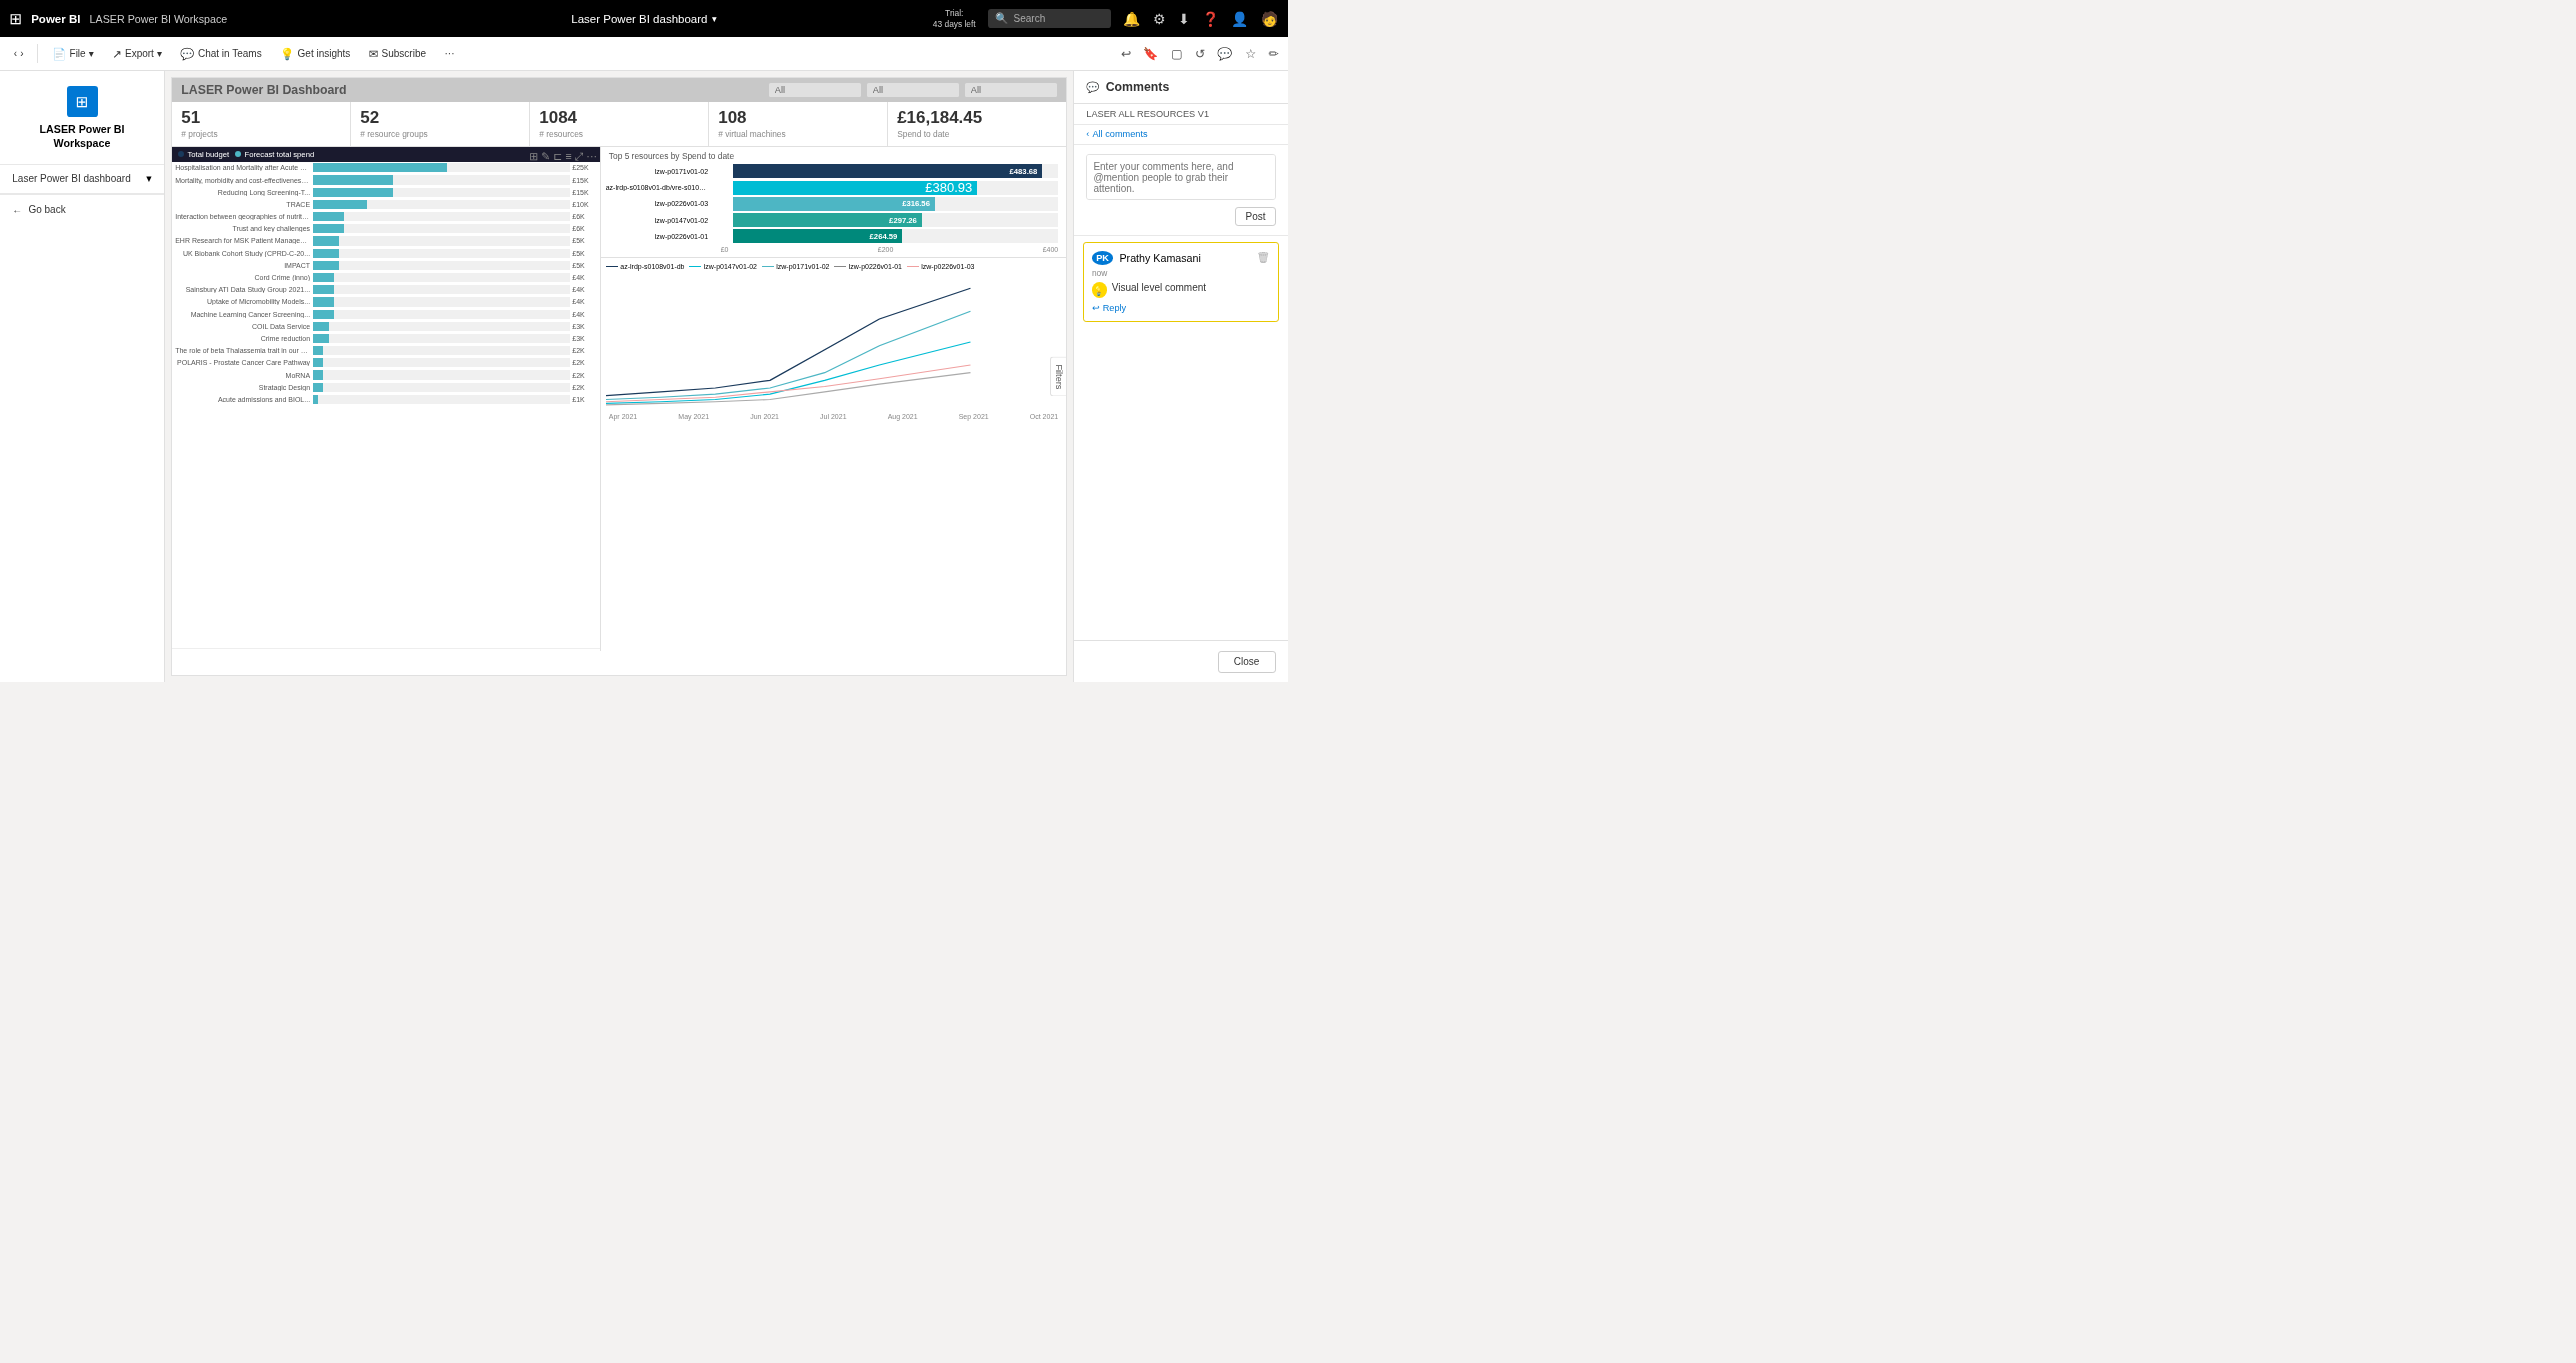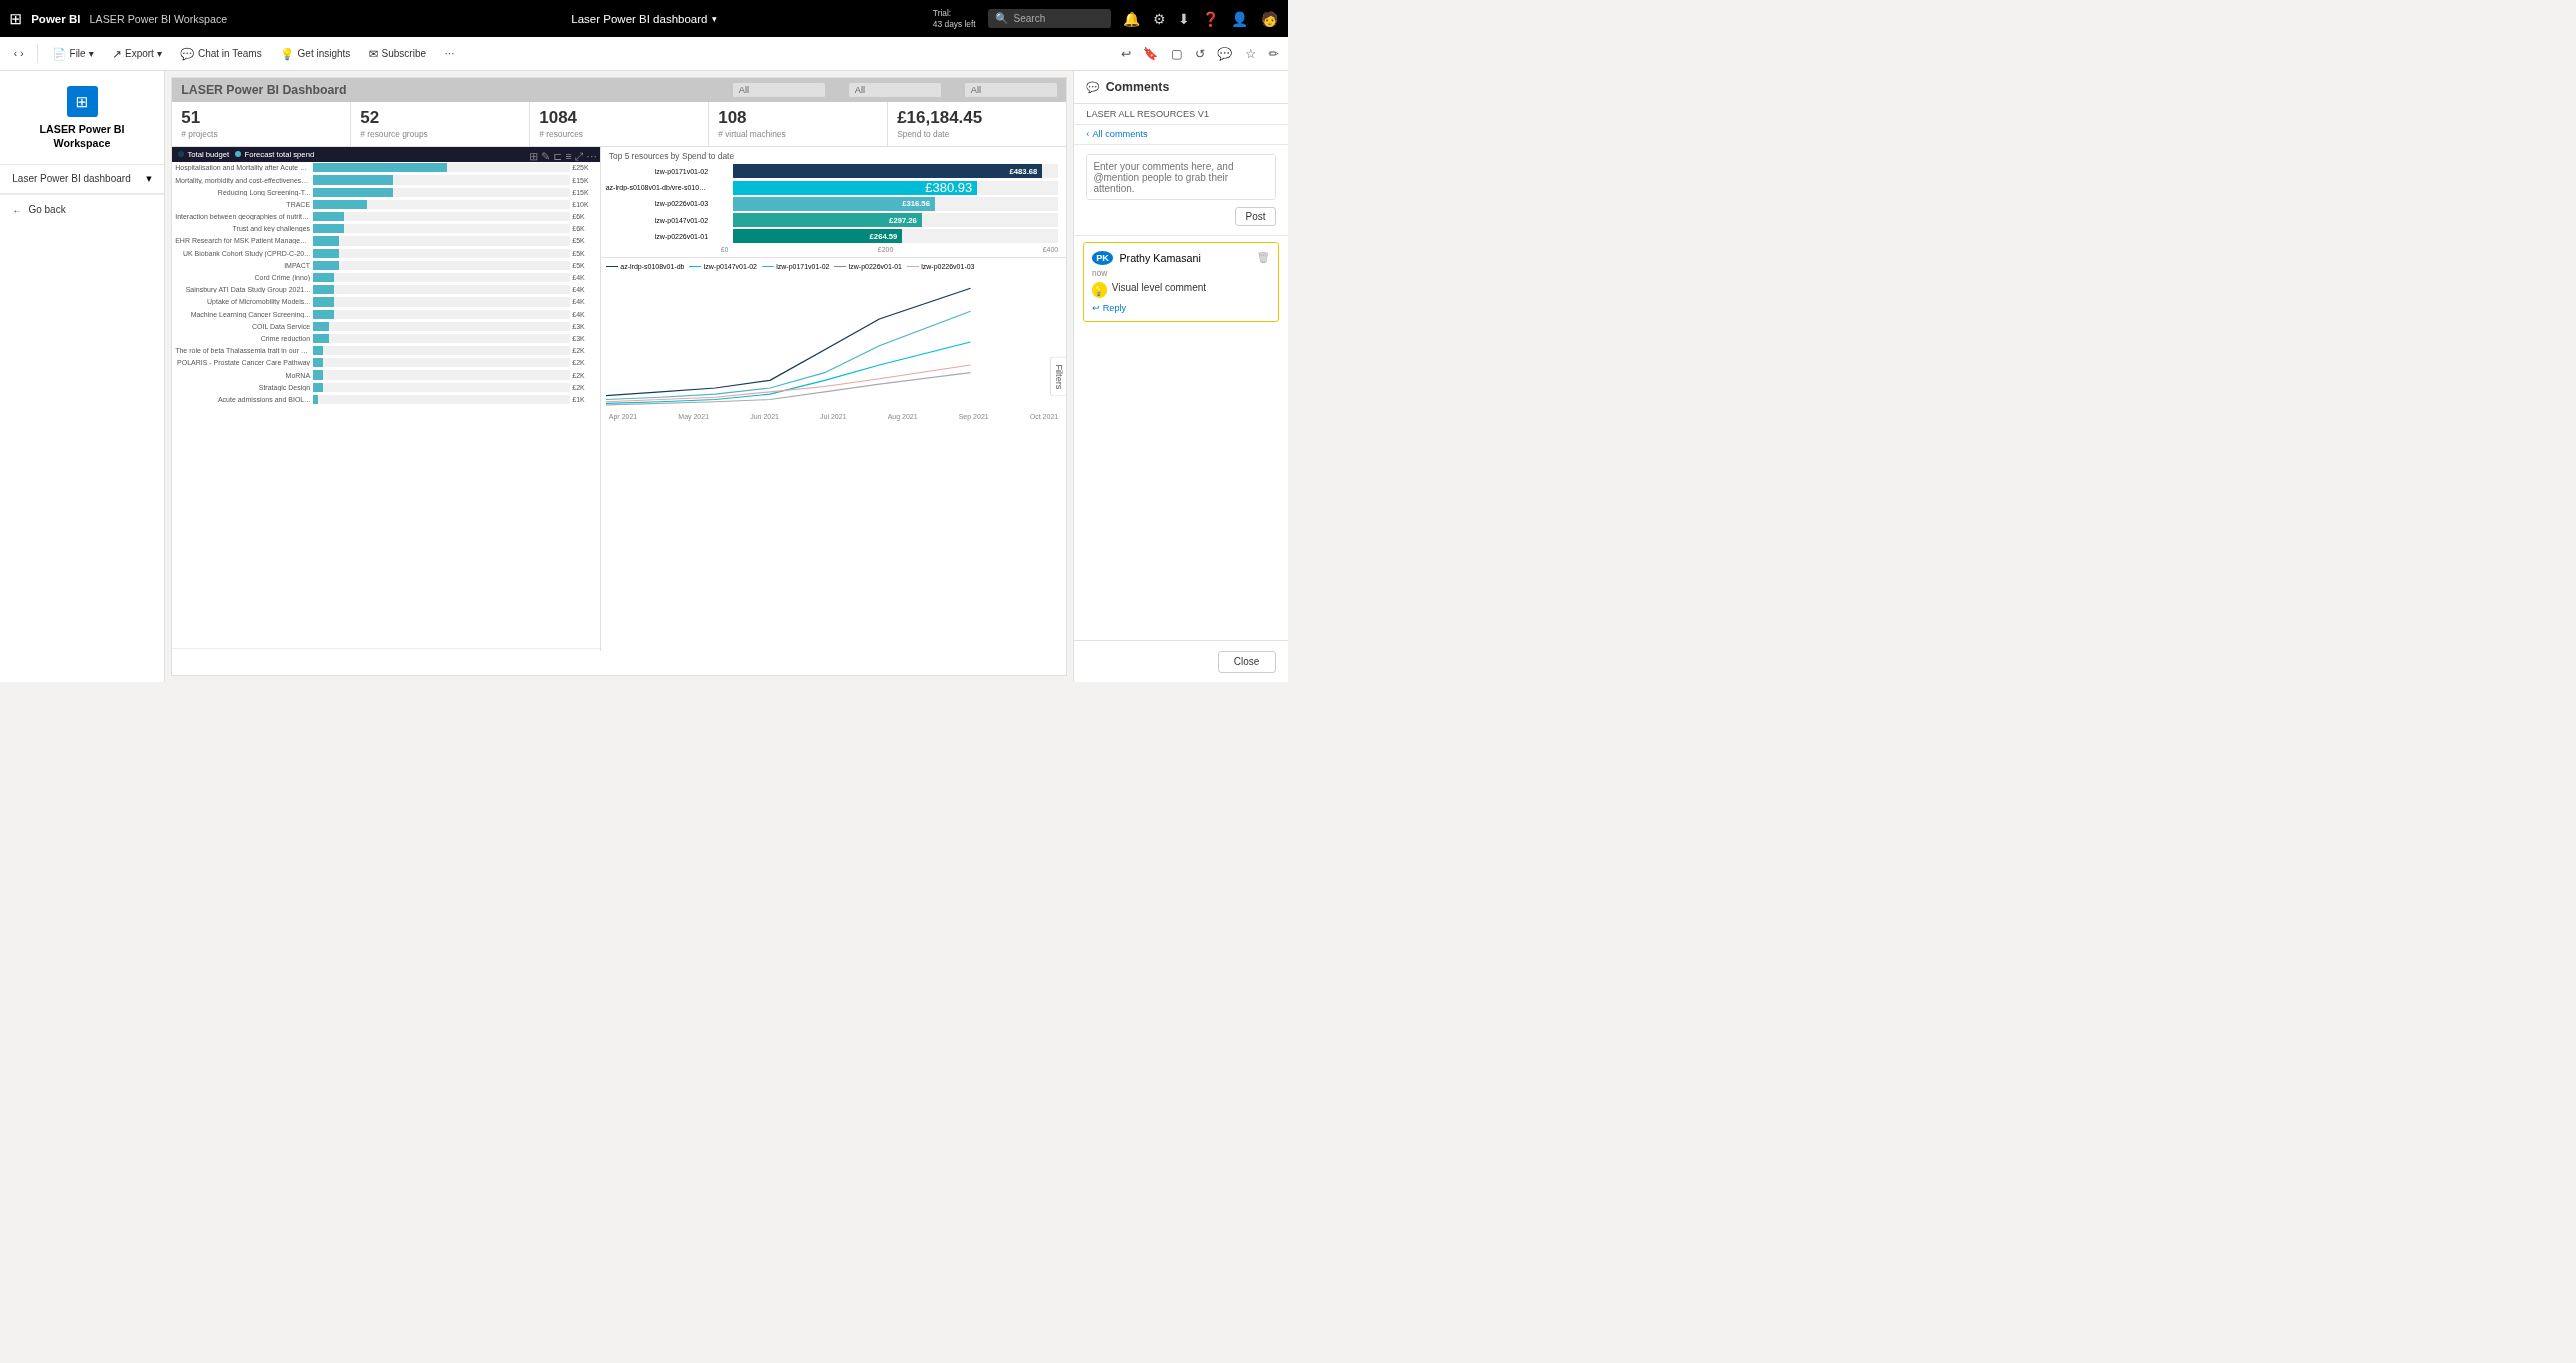--- a/index.html
+++ b/index.html
@@ -15,21 +15,21 @@
     .top-nav .app-grid { font-size: 15.3px; cursor: pointer; }
     .top-nav .app-name { font-weight: 600; font-size: 11.5px; color: #fff; }
     .top-nav .workspace-name { font-size: 10.7px; color: #ccc; }
     .top-nav .report-title {
       position: absolute; left: 50%; transform: translateX(-50%);
       display: flex; align-items: center; gap: 4.6px;
       font-size: 11.5px; color: #fff; font-weight: 500;
     }
     .top-nav .report-title .chevron { font-size: 9.2px; }
     .top-nav .right-tools { margin-left: auto; display: flex; align-items: center; gap: 12.3px; }
-    .trial-badge { font-size: 8.4px; color: #ccc; line-height: 1.3; text-align: left; }
+    .trial-badge { font-size: 8.4px; color: #ccc; line-height: 1.3; text-align: center; }
     .search-box {
       display: flex; align-items: center; gap: 4.6px;
       background: #333; border-radius: 3.1px; padding: 3.1px 7.7px;
       width: 123px;
     }
     .search-box input { background: transparent; border: none; outline: none; color: #fff; font-size: 10px; width: 92px; }
     .search-box input::placeholder { color: #aaa; }
     .nav-icon { font-size: 14px; color: #ccc; cursor: pointer; }
 
     
@@ -103,21 +103,21 @@
       height: calc(100% - 12.3px);
       overflow: hidden; position: relative;
     }
     .report-header-bar {
       background: #c8c8c8; padding: 4.6px 9.2px;
       display: flex; align-items: center; justify-content: space-between;
     }
     .report-header-bar .report-title-text {
       font-size: 12.3px; font-weight: 600; color: #555;
     }
-    .filter-dropdowns { display: flex; gap: 24px; }
+    .filter-dropdowns { display: flex; gap: 6px; }
     .filter-dropdown {
       background: #e0e0e0; border: none; border-radius: 1.5px;
       padding: 2.3px 15.3px 2.3px 6.1px; font-size: 9.2px; color: #666;
       min-width: 92px; appearance: none; cursor: pointer;
       position: relative;
     }
 
     .report-notice {
       padding: 3.1px 9.2px; font-size: 9.2px; color: #c0392b; font-style: italic;
     }

